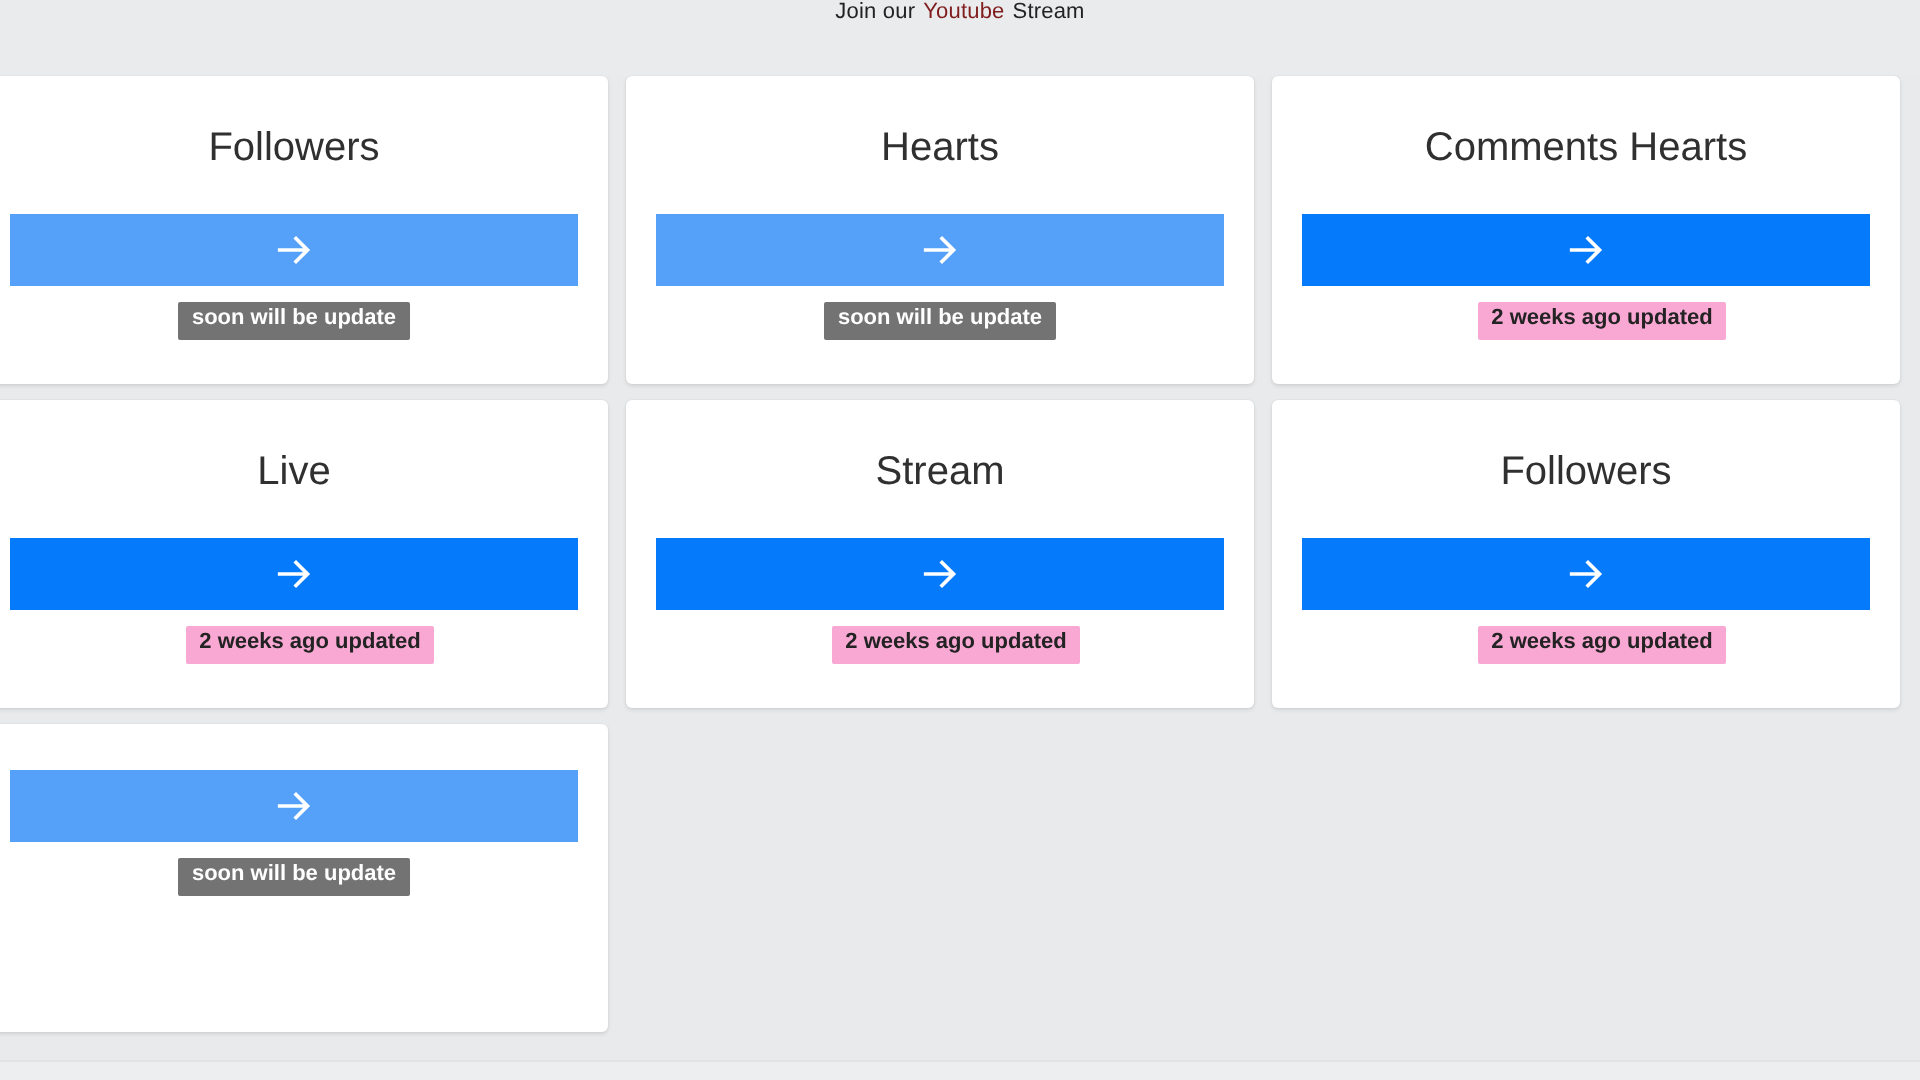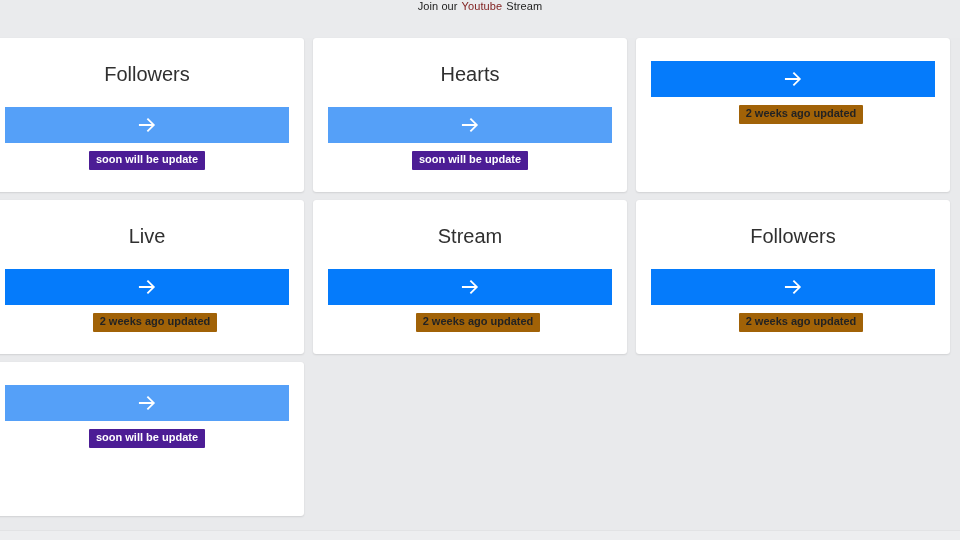--- a/index.html
+++ b/index.html
@@ -101,25 +101,25 @@
   .card-badge {
     margin-top: 8px;
     font-size: 11px;
     font-weight: bold;
     padding: 3px 7px 4px 7px;
     line-height: 1.05;
     white-space: nowrap;
     border-radius: 1px;
   }
   .card-badge.red {
-    background: #4c1d95;
+    background: #737373;
     color: #ffffff;
   }
   .card-badge.yellow {
-    background: #a16207;
+    background: #f9a8d4;
     color: #232323;
     margin-left: 16px;
   }
 
   
   .bottom-divider {
     position: absolute;
     left: 0;
     bottom: 0;
     width: 960px;
@@ -156,20 +156,21 @@
         <div class="card-button light">
           <span class="arrow-icon">
             <svg viewBox="0 0 24 24" aria-hidden="true">
               <path fill="currentColor" d="M13.1 4.3 11.7 5.7l5.3 5.3H3.2v2h13.8l-5.3 5.3 1.4 1.4 7.7-7.7z"></path>
             </svg>
           </span>
         </div>
         <div class="card-badge red">soon will be update</div>
       </div>
       <div class="card">
+        <div class="card-title">Comments Hearts</div>
         <div class="card-button strong">
           <span class="arrow-icon">
             <svg viewBox="0 0 24 24" aria-hidden="true">
               <path fill="currentColor" d="M13.1 4.3 11.7 5.7l5.3 5.3H3.2v2h13.8l-5.3 5.3 1.4 1.4 7.7-7.7z"></path>
             </svg>
           </span>
         </div>
         <div class="card-badge yellow">2 weeks ago updated</div>
       </div>
       <div class="card">

